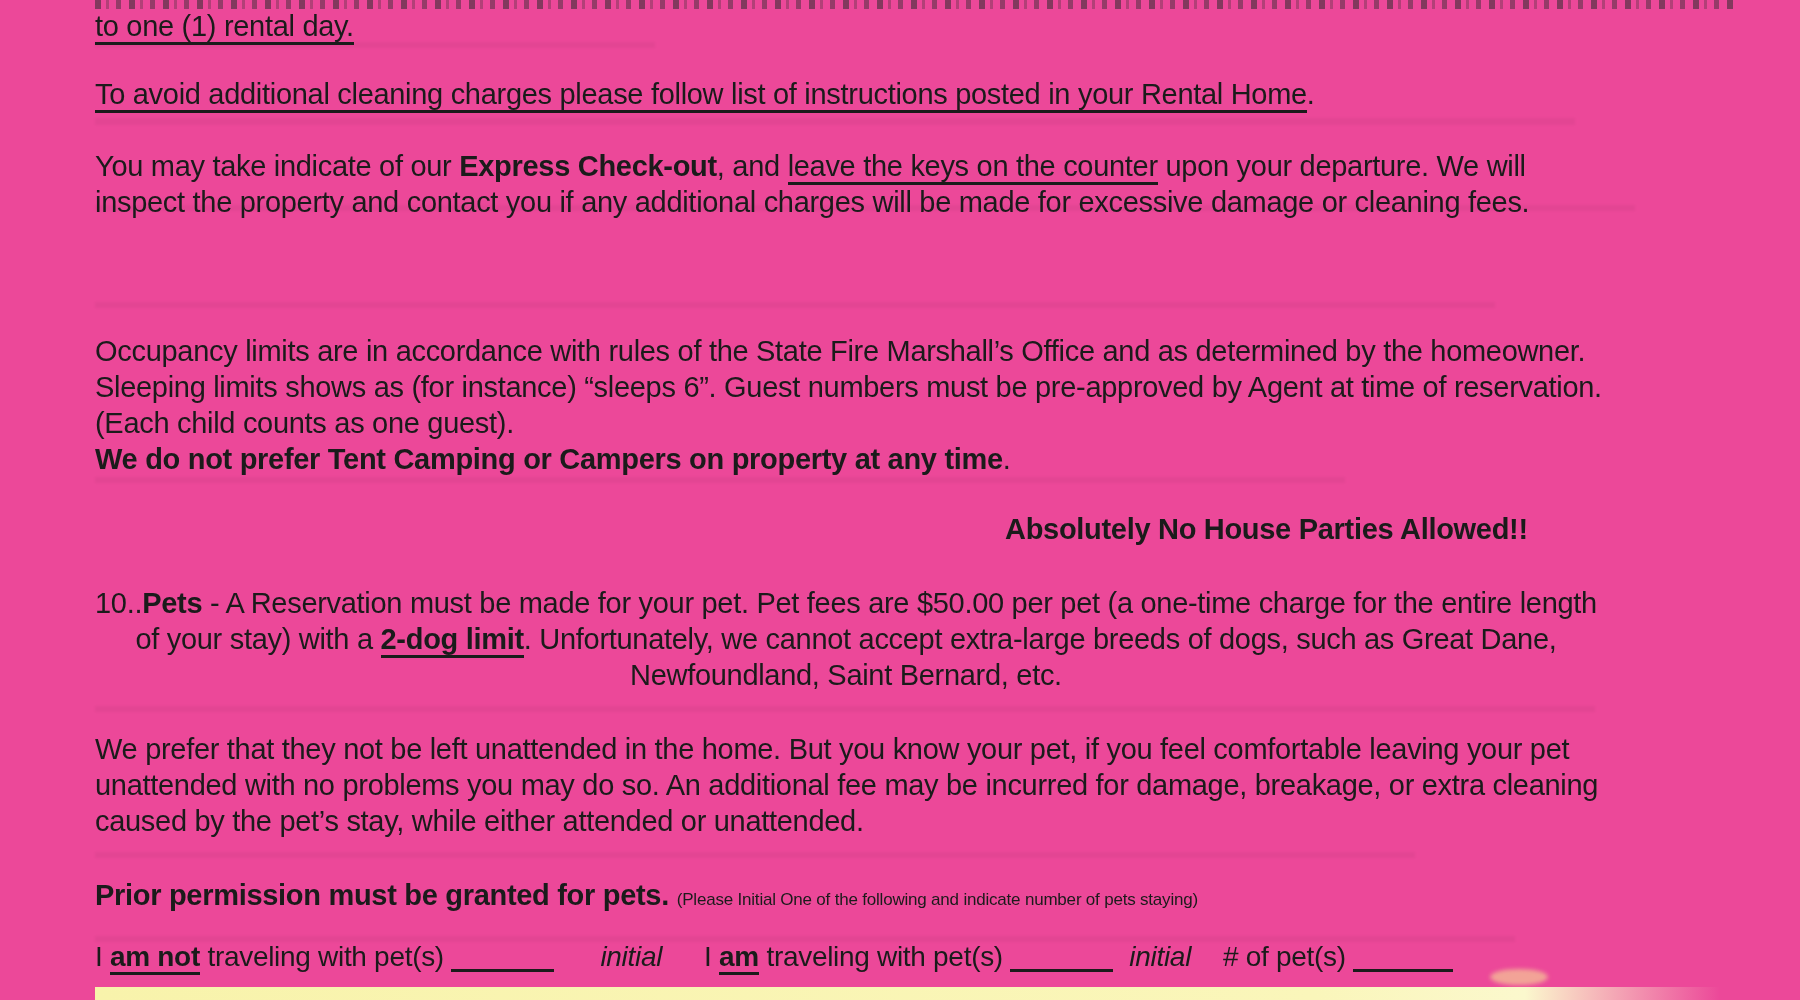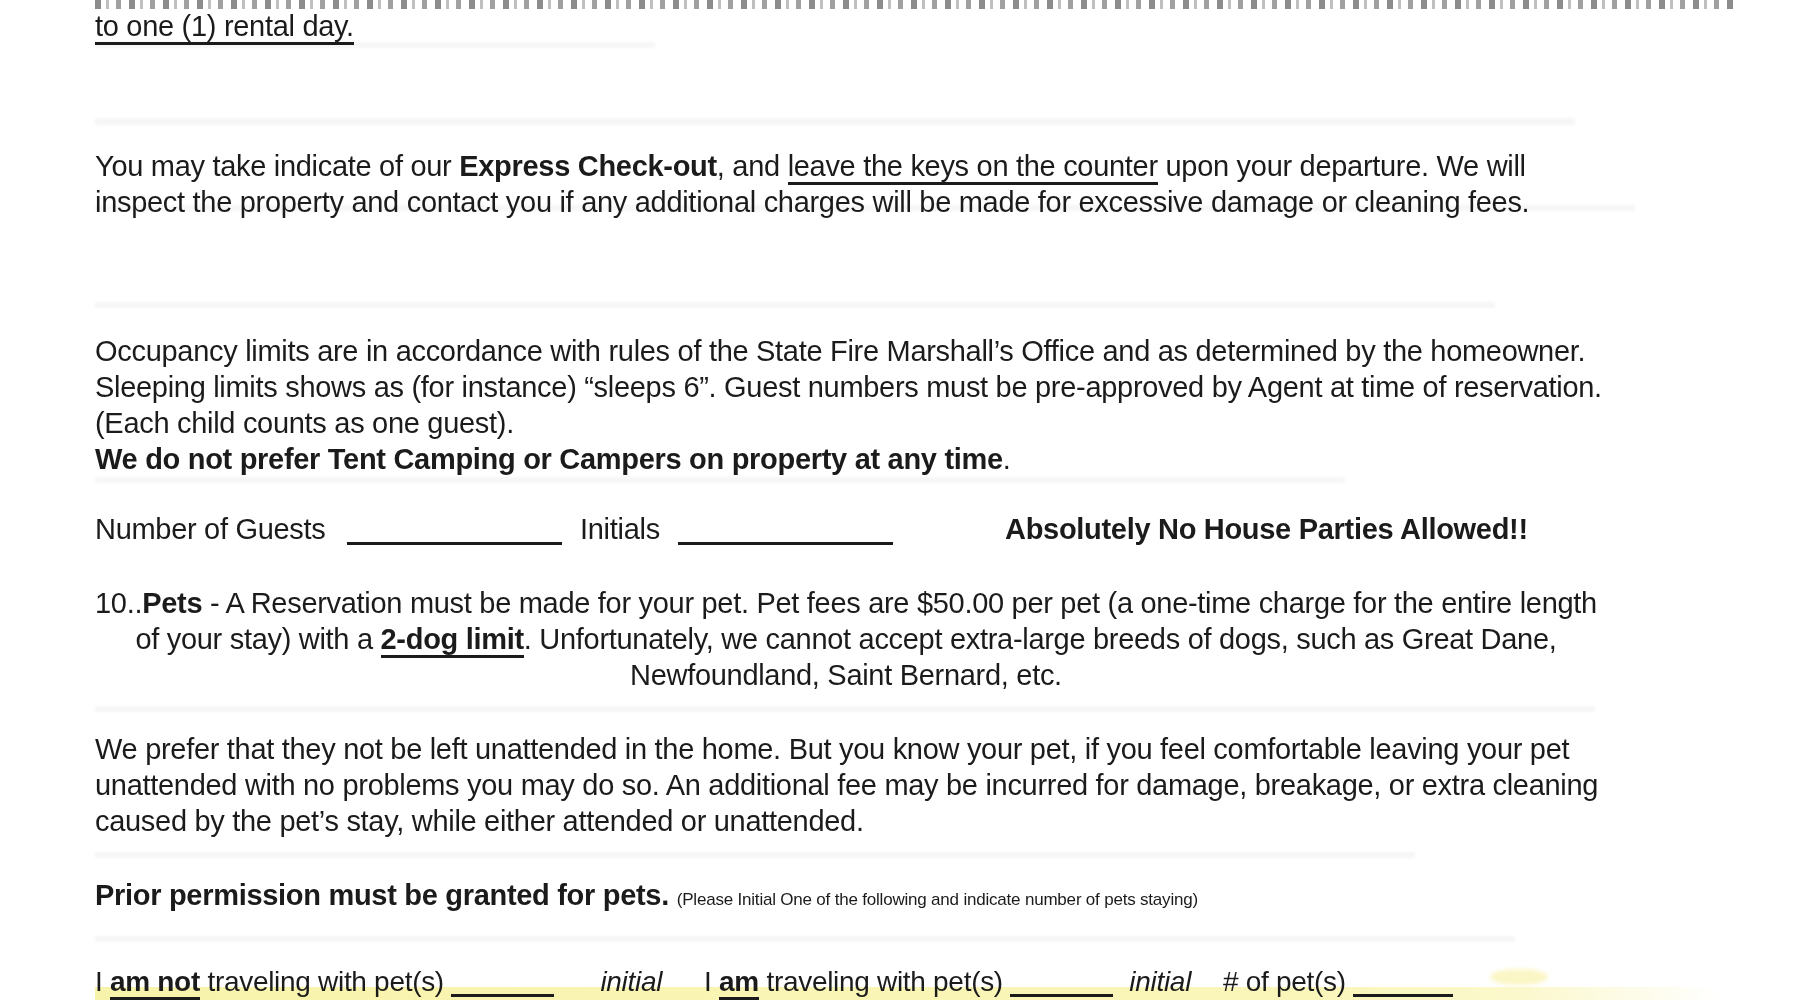--- a/index.html
+++ b/index.html
@@ -46,61 +46,61 @@
   }
   .smudge{
     position:absolute;z-index:0;
     background:rgba(0,0,0,0.035);
     filter:blur(1.2px);
   }
 </style>
 </head>
 <body>
 
-<div class="page" style="background: #ffffff; color: rgb(27, 27, 27);">
+<div class="page" style="background: #ec4899; color: rgb(27, 27, 27);">
 
   <div class="smudge" style="top:42px;left:95px;width:560px;height:6px;"></div>
   <div class="smudge" style="top:118px;left:95px;width:1480px;height:7px;"></div>
   <div class="smudge" style="top:205px;left:95px;width:1540px;height:6px;"></div>
   <div class="smudge" style="top:302px;left:95px;width:1400px;height:6px;"></div>
   <div class="smudge" style="top:477px;left:95px;width:1250px;height:6px;"></div>
   <div class="smudge" style="top:706px;left:95px;width:1500px;height:6px;"></div>
   <div class="smudge" style="top:852px;left:95px;width:1320px;height:6px;"></div>
   <div class="smudge" style="top:936px;left:95px;width:1420px;height:6px;"></div>
 <div class="para remnant" style="top: 0px; left: 95px; width: 1640px; height: 9px;"></div>
     <div class="para" style="top: 8px; left: 95px;">
       <div class="line"><span class="u">to one (1) rental day.</span></div>
     </div>
+    <div class="para" style="top: 76px; left: 95px;">
+      <div class="line"><span class="u">To avoid additional cleaning charges please follow list of instructions posted in your Rental Home</span><span>.</span></div>
+    </div>
     <div class="para" style="top: 148px; left: 95px;">
       <div class="line"><span>You may take indicate of our </span><span class="b">Express Check-out</span><span>, and </span><span class="u">leave the keys on the counter</span><span> upon your departure. We will</span></div>
       <div class="line"><span>inspect the property and contact you if any additional charges will be made for excessive damage or cleaning fees.</span></div>
     </div>
     <div class="para" style="top: 333px; left: 95px;">
       <div class="line"><span>Occupancy limits are in accordance with rules of the State Fire Marshall’s Office and as determined by the homeowner.</span></div>
       <div class="line"><span>Sleeping limits shows as (for instance) “sleeps 6”. Guest numbers must be pre-approved by Agent at time of reservation.</span></div>
       <div class="line"><span>(Each child counts as one guest).</span></div>
       <div class="line"><span class="b">We do not prefer Tent Camping or Campers on property at any time</span><span>.</span></div>
-    </div>
-    <div class="para" style="top: 511px; left: 95px;">
-      <div class="line"><span>Number of Guests </span><span class="gap" style="width: 14px;"></span><span class="blank" style="width: 215px;"></span><span class="gap" style="width: 10px;"></span><span> Initials </span><span class="gap" style="width: 10px;"></span><span class="blank" style="width: 215px;"></span></div>
     </div>
     <div class="para" style="top: 511px; left: 1005px; text-align: right;">
       <div class="line"><span class="b">Absolutely No House Parties Allowed!!</span></div>
     </div>
     <div class="para" style="top: 585px; left: 95px; text-align: center;">
       <div class="line"><span>10..</span><span class="b">Pets</span><span> - A Reservation must be made for your pet. Pet fees are $50.00 per pet (a one-time charge for the entire length</span></div>
       <div class="line"><span>of your stay) with a </span><span class="b u">2-dog limit</span><span>. Unfortunately, we cannot accept extra-large breeds of dogs, such as Great Dane,</span></div>
       <div class="line"><span>Newfoundland, Saint Bernard, etc.</span></div>
     </div>
     <div class="para" style="top: 731px; left: 95px;">
       <div class="line"><span>We prefer that they not be left unattended in the home. But you know your pet, if you feel comfortable leaving your pet</span></div>
       <div class="line"><span>unattended with no problems you may do so. An additional fee may be incurred for damage, breakage, or extra cleaning</span></div>
       <div class="line"><span>caused by the pet’s stay, while either attended or unattended.</span></div>
     </div>
     <div class="para" style="top: 877px; left: 95px;">
       <div class="line"><span class="b">Prior permission must be granted for pets.</span><span> </span><span class="small">(Please Initial One of the following and indicate number of pets staying)</span></div>
     </div>
-    <div class="para" style="top: 964px; left: 95px; font-size: 28px;">
+    <div class="para" style="top: 939px; left: 95px; font-size: 28px;">
       <div class="line"><span>I </span><span class="b u">am not</span><span> traveling with pet(s) </span><span class="blank" style="width: 103px;"></span><span class="gap" style="width: 46px;"></span><span class="i">initial</span><span class="gap" style="width: 42px;"></span><span>I </span><span class="b u">am</span><span> traveling with pet(s) </span><span class="blank" style="width: 103px;"></span><span class="gap" style="width: 16px;"></span><span class="i">initial</span><span class="gap" style="width: 32px;"></span><span># of pet(s) </span><span class="blank" style="width: 100px;"></span></div>
     </div>
     <div class="highlight-strip" style="top: 987px; left: 95px; width: 1625px; height: 13px;"></div>
     <div class="highlight-smudge" style="top: 969px; left: 1490px; width: 58px; height: 16px;"></div>
   </div>
 
 </body></html>

